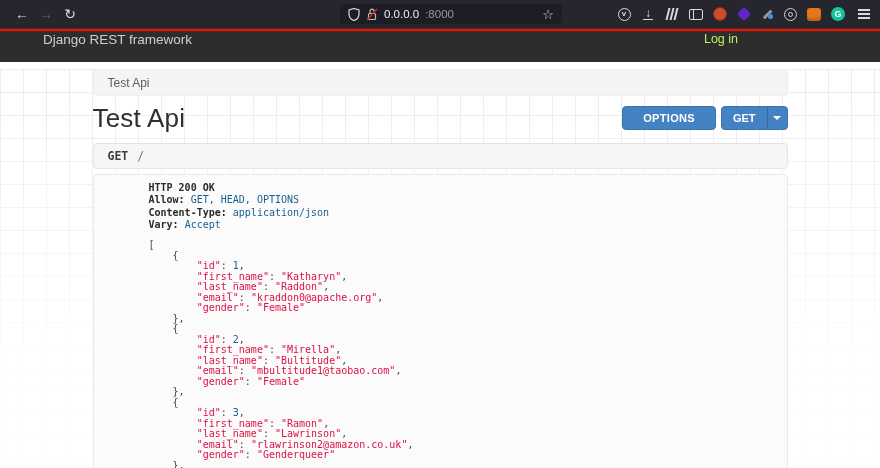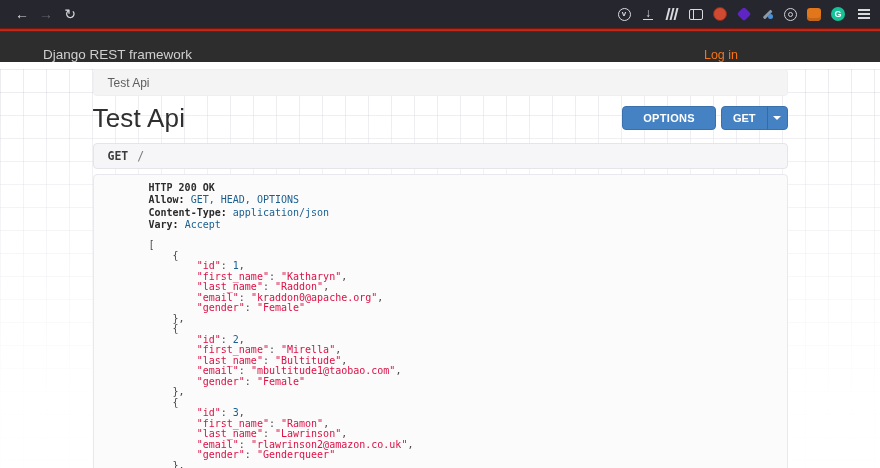--- a/index.html
+++ b/index.html
@@ -44,23 +44,23 @@
           font-size:9px; font-weight:bold; display:flex; align-items:center; justify-content:center; }
   .burger { display:flex; flex-direction:column; gap:2.5px; margin-left:4px; }
   .burger i { width:12px; height:1.6px; background:#d9d9de; }
 
   
   .red-band { height:4px; background:linear-gradient(180deg,#4f100c 0%,#b72617 35%,#c1291a 65%,#4f100c 100%); }
 
   
   .drf-navbar { height:30px; background:#2d2d2d; }
   .container { width:695px; margin:0 auto; }
-  .drf-navbar .container { display:flex; align-items:flex-end; justify-content:space-between; height:100%;margin-left:43px; }
+  .drf-navbar .container { display:flex; align-items:flex-start; justify-content:space-between; height:100%;margin-left:43px; }
   .brand { color:#cfcfcf; font-size:13.5px; }
-  .login { color:#f97316; font-size:12.5px; text-decoration:none; }
+  .login { color:#bef264; font-size:12.5px; text-decoration:none; }
 
   
   .page { height:407px;
     background-image:
       linear-gradient(180deg, rgba(255,255,255,0) 0%, rgba(255,255,255,0.55) 45%, rgba(255,255,255,0.95) 80%),
       linear-gradient(90deg, rgba(186,186,202,0.28) 1px, transparent 1px),
       linear-gradient(180deg, rgba(186,186,202,0.28) 1px, transparent 1px);
     background-size:auto, 23px 23px, 23px 23px; }
   .breadcrumb { margin-top:7px; height:27px; background:#f4f4f5; border-radius:4px;
                 display:flex; align-items:center; padding:0 15px; font-size:12px; color:#5e5e5e;
@@ -96,20 +96,34 @@
   .pun { color:#4a4a4a; }
 </style>
 </head>
 <body>
 
 <div class="browser-bar">
   <span class="nav-ico">←</span>
   <span class="nav-ico dim">→</span>
   <span class="nav-ico">↻</span>
 
+  <div class="urlbar">
+    <svg width="12" height="13" viewBox="0 0 12 13">
+      <path d="M6 0.5 L11 2 V6 C11 9.5 8.5 11.7 6 12.5 C3.5 11.7 1 9.5 1 6 V2 Z" fill="none" stroke="#d9d9de" stroke-width="1.2"></path>
+    </svg>
+    <svg width="12" height="13" viewBox="0 0 12 13">
+      <rect x="2.5" y="5.5" width="7" height="6" rx="1" fill="none" stroke="#b9b9c0" stroke-width="1.2"></rect>
+      <path d="M4 5.5 V3.5 C4 2.2 4.8 1.2 6 1.2 C7.2 1.2 8 2.2 8 3.5" fill="none" stroke="#b9b9c0" stroke-width="1.2"></path>
+      <line x1="1" y1="12" x2="11" y2="1" stroke="#d22d1e" stroke-width="1.4"></line>
+    </svg>
+    <span class="host">0.0.0.0</span>
+      <span class="port">:8000</span>
+    <span class="spacer"></span>
+    <span class="star">☆</span>
+  </div>
 
   <div class="ext-row">
     <span class="eico">
         <span class="pocket">v</span>
       </span>
     <span class="eico">
         <span class="dl">↓</span>
       </span>
     <span class="eico lib">
         <i></i>

